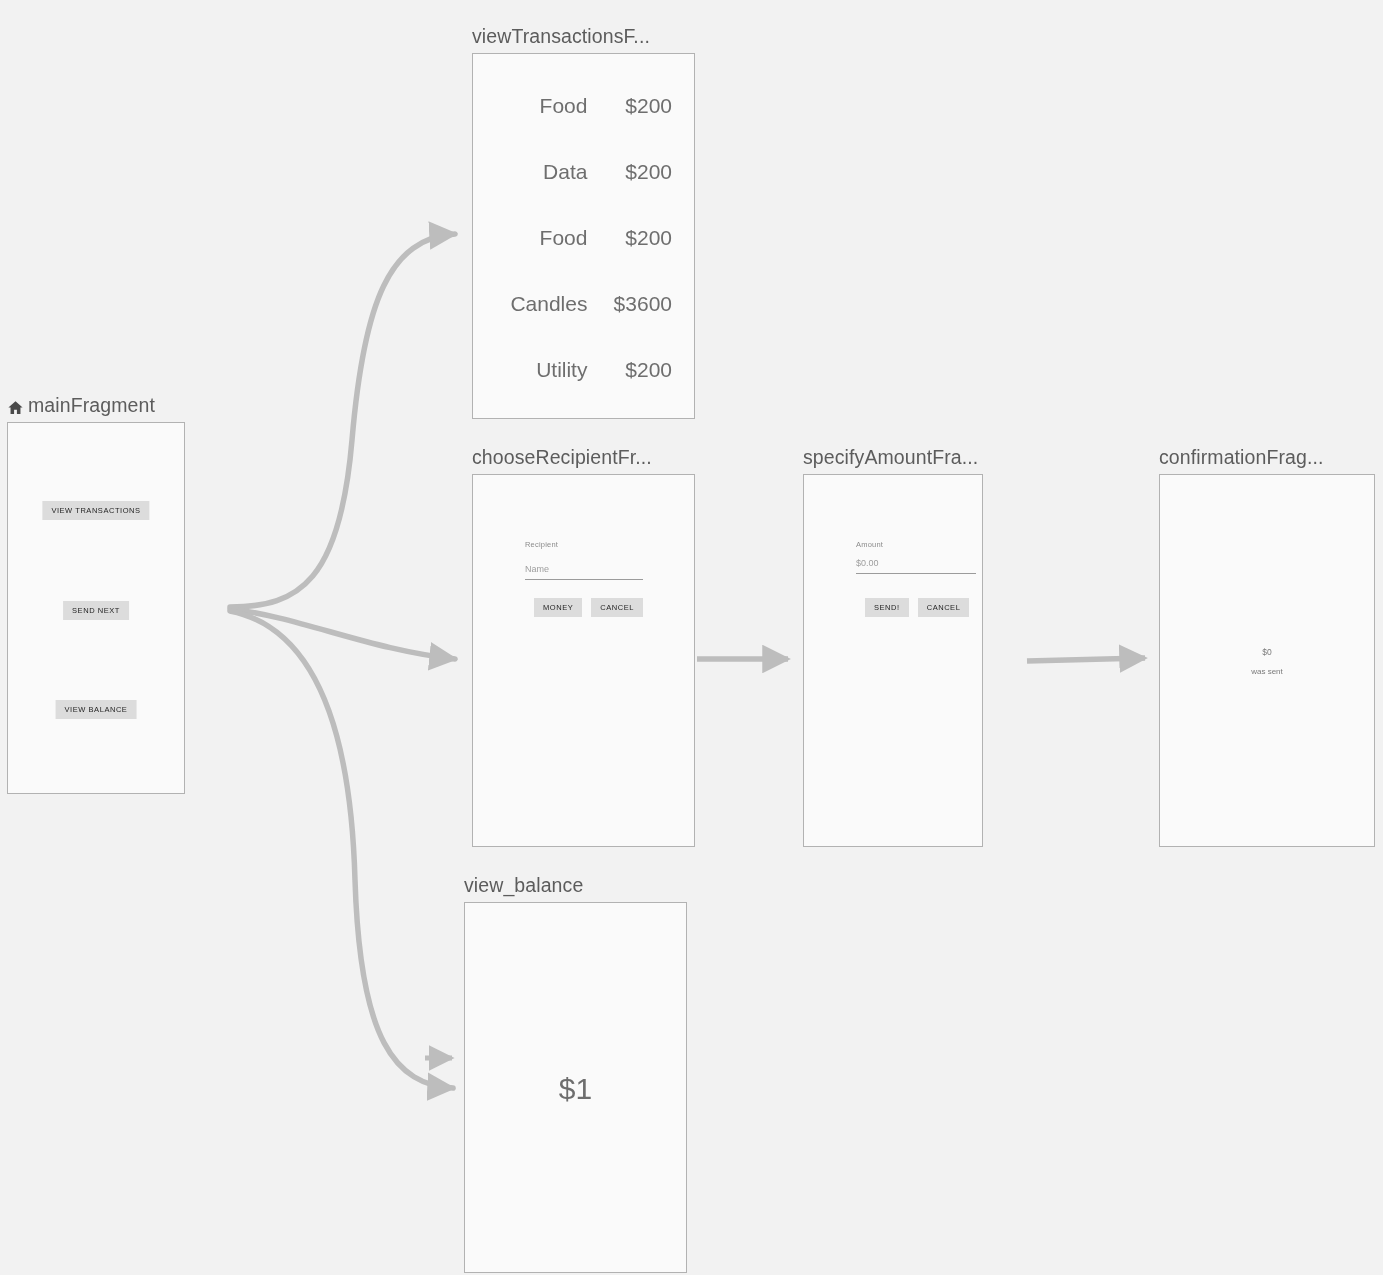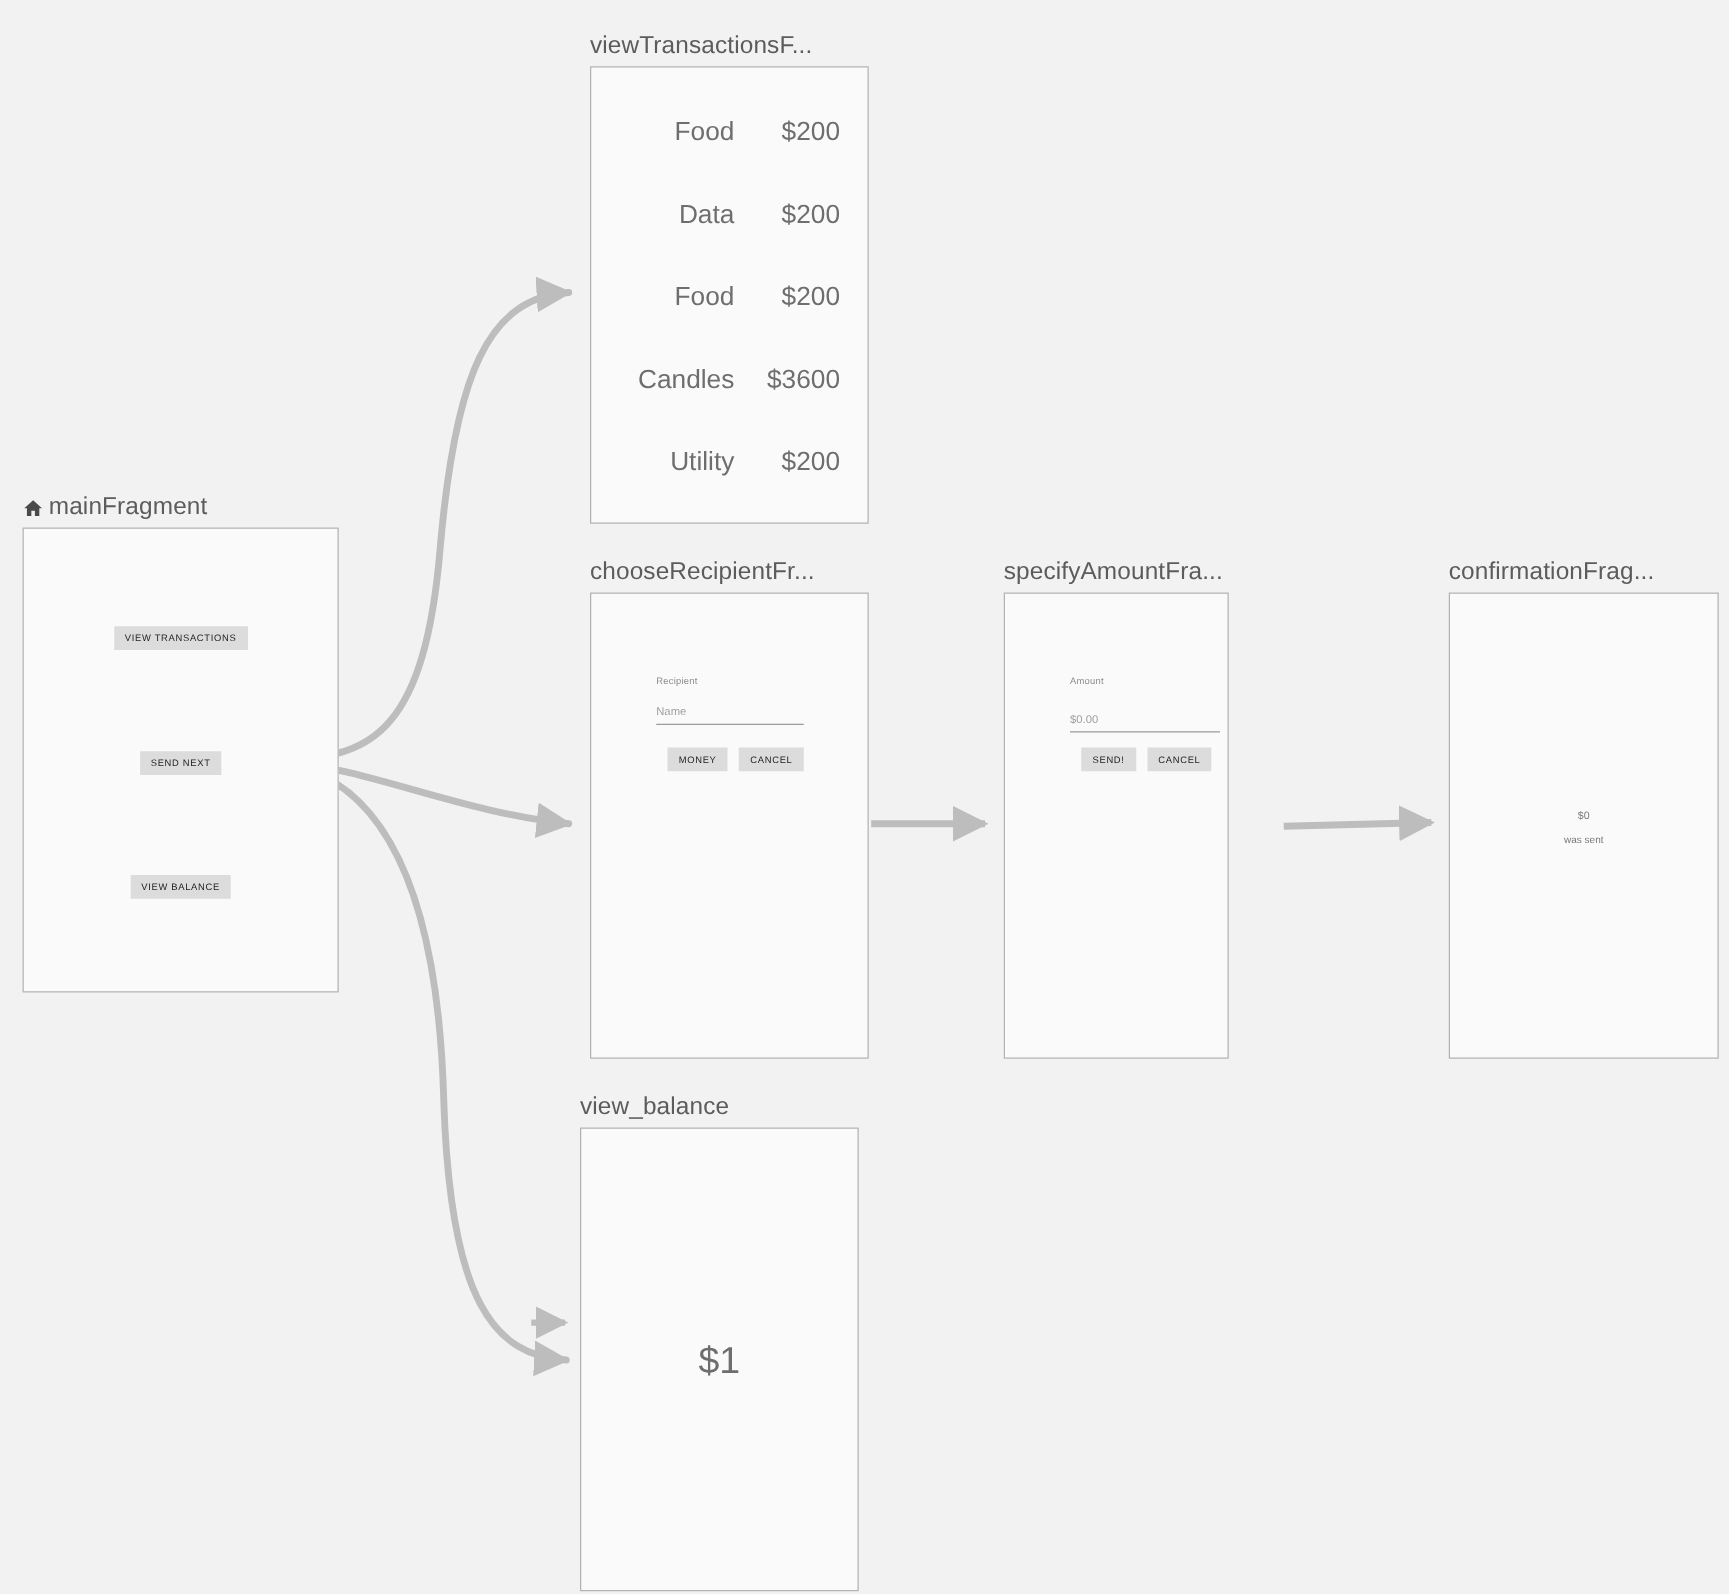--- a/index.html
+++ b/index.html
@@ -133,21 +133,21 @@
 
     <path d="M 230 611 C 300 625 350 700 355 880 C 360 1040 395 1085 453 1088" fill="none" stroke="#bdbdbd" stroke-width="5.5" stroke-linecap="round" marker-end="url(#arrow)"></path>
 
     <path d="M 425 1058 L 452 1058" fill="none" stroke="#bdbdbd" stroke-width="5" stroke-linecap="butt" marker-end="url(#arrow)"></path>
 
     <path d="M 697 659 L 788 659" fill="none" stroke="#bdbdbd" stroke-width="5.5" stroke-linecap="butt" marker-end="url(#arrow)"></path>
 
     <path d="M 1027 661 L 1145 658" fill="none" stroke="#bdbdbd" stroke-width="5.5" stroke-linecap="butt" marker-end="url(#arrow)"></path>
   </svg>
 
-  <div class="node" style="left:7px; top:422px; width:253px; height:372px;margin-left:11px;">
+  <div class="node" style="left:7px; top:422px; width:178px; height:372px;">
     <div class="node-title">
       <span class="home-icon">
         <svg viewBox="0 0 24 24" width="17" height="17" aria-hidden="true">
           <path d="M12 3 L22 12 H19 V21 H14 V15 H10 V21 H5 V12 H2 Z" fill="#4a4a4a"></path>
         </svg>
       </span>
       <span>mainFragment</span>
     </div>
     <div class="frame">
       <button class="mat-btn" style="left:50%; top:78px;">VIEW TRANSACTIONS</button>
@@ -191,21 +191,21 @@
         <button class="mat-btn">MONEY</button>
         <button class="mat-btn">CANCEL</button>
       </div>
     </div>
   </div>
 
   <div class="node" style="left:803px; top:474px; width:180px; height:373px;">
     <div class="node-title">specifyAmountFra...</div>
     <div class="frame">
       <div class="form-label" style="left:52px; top:66px;">Amount</div>
-      <div class="form-input" style="left:52px; top:96px; width:120px;">$0.00</div>
+      <div class="form-input" style="left:52px; top:84px; width:120px;">$0.00</div>
       <div class="form-actions" style="left:61px; top:123px;">
         <button class="mat-btn">SEND!</button>
         <button class="mat-btn">CANCEL</button>
       </div>
     </div>
   </div>
 
   <div class="node" style="left:1159px; top:474px; width:216px; height:373px;">
     <div class="node-title">confirmationFrag...</div>
     <div class="frame">

